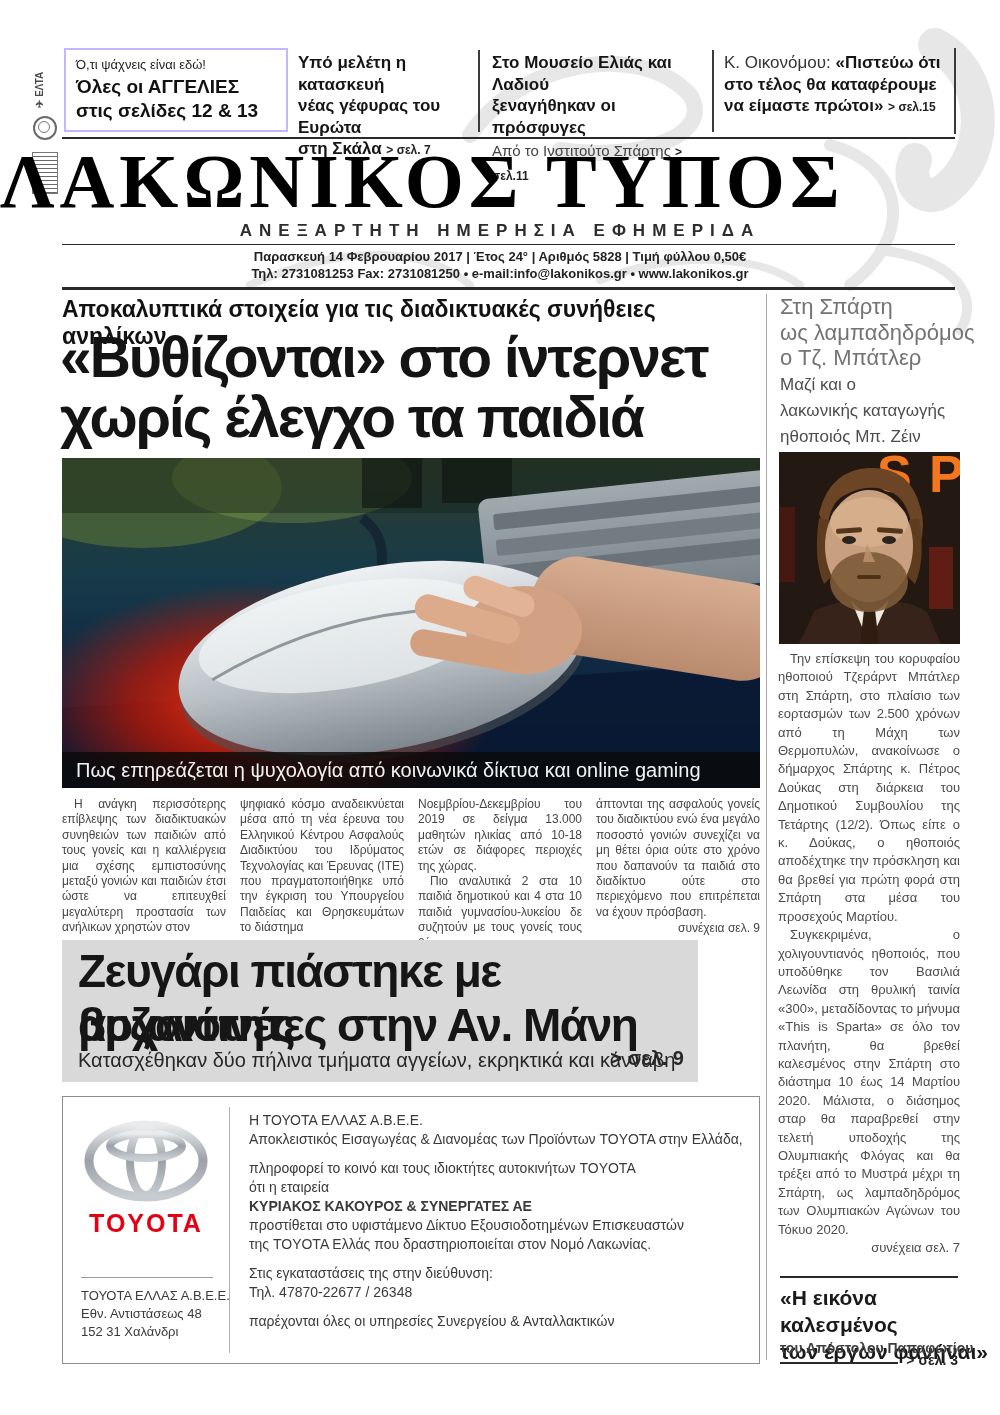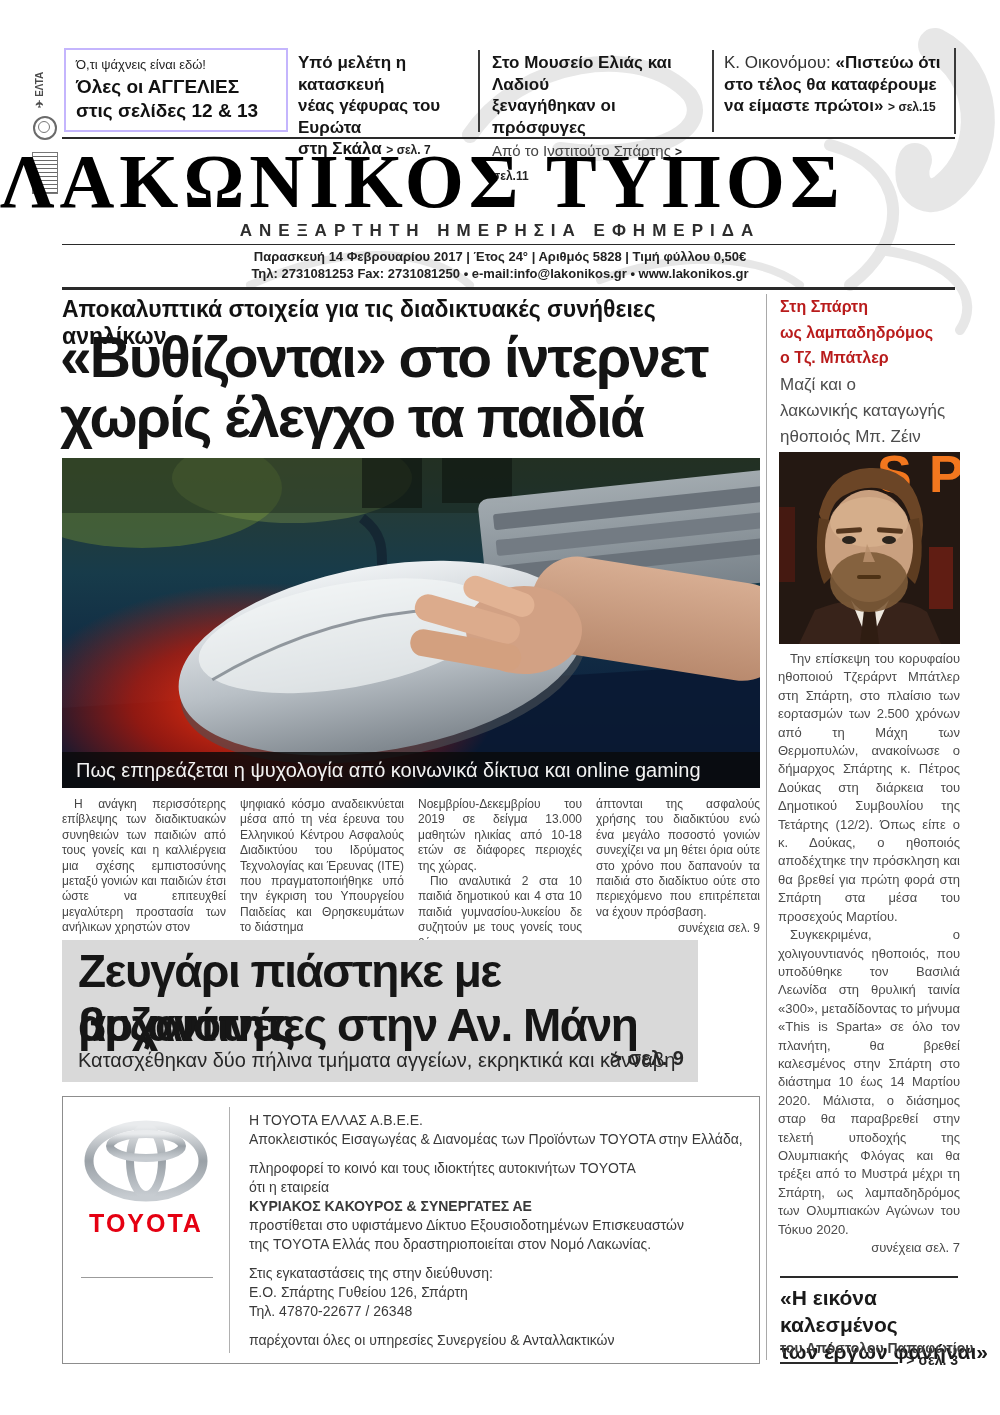--- a/index.html
+++ b/index.html
@@ -42,21 +42,21 @@
           line-height:54px;color:#161616;}
   .band-sub{position:absolute;font-size:20px;color:#272727;}
   
   .ad{position:absolute;border:1px solid #8d8d8d;background:#fff;}
   .ad-right p{margin:0;font-size:14px;line-height:19px;color:#3a3a3a;}
   .gap{margin-top:10px !important;}
   .toyota-word{position:absolute;text-align:center;color:#e50012;font-weight:bold;
                font-size:25px;letter-spacing:2px;}
   .ad-addr{position:absolute;font-size:13px;line-height:18px;color:#3a3a3a;}
   
-  .rc-h{position:absolute;font-size:16px;font-weight:bold;line-height:25.5px;color:#b91c1c;}
+  .rc-h{position:absolute;font-size:22px;font-weight:normal;line-height:25.5px;color:#737373;}
   .rc-sub{position:absolute;font-size:17px;line-height:26px;color:#4d4d4d;}
   .rc-body{position:absolute;width:182px;font-size:13px;line-height:18.4px;
            text-align:justify;color:#4b4b4b;}
   .rc-body p{margin:0;text-indent:12px;}
   .rc-cont{text-align:right;text-indent:0 !important;}
   .quote{position:absolute;font-size:21px;font-weight:bold;line-height:27px;color:#1a1a1a;}
   .byline{position:absolute;font-size:14px;font-weight:bold;color:#3e3e3e;}
   
   .elta{position:absolute;transform:rotate(-90deg);transform-origin:left top;
         font-size:10px;font-weight:bold;color:#4a4a4a;white-space:nowrap;}
@@ -213,21 +213,21 @@
     <p class="ind">Η ανάγκη περισσότερης επίβλεψης των διαδικτυακών συνηθειών των παιδιών από τους γονείς  και η καλλιέργεια μια σχέσης εμπιστοσύνης μεταξύ γονιών και παιδιών έτσι ώστε να επιτευχθεί μεγαλύτερη προστασία των ανήλικων χρηστών στον</p>
   </div>
   <div class="bcol" style="left:240px;top:797px;">
     <p>ψηφιακό κόσμο αναδεικνύεται μέσα από τη νέα έρευνα του Ελληνικού Κέντρου Ασφαλούς Διαδικτύου του Ιδρύματος Τεχνολογίας και Έρευνας (ΙΤΕ) που πραγματοποιήθηκε υπό την έγκριση του Υπουργείου Παιδείας και Θρησκευμάτων το διάστημα</p>
   </div>
   <div class="bcol" style="left:418px;top:797px;">
     <p>Νοεμβρίου-Δεκεμβρίου του 2019 σε δείγμα 13.000 μαθητών ηλικίας από 10-18 ετών σε διάφορες περιοχές της χώρας.</p>
     <p class="ind">Πιο αναλυτικά 2 στα 10 παιδιά δημοτικού και 4 στα 10 παιδιά γυμνασίου-λυκείου δε συζητούν με τους γονείς τους θέματα που</p>
   </div>
   <div class="bcol" style="left:596px;top:797px;">
-    <p>άπτονται της ασφαλούς χρήσης του διαδικτύου ενώ ένα μεγάλο ποσοστό γονιών συνεχίζει να μη θέτει όρια ούτε στο χρόνο που δαπανούν τα παιδιά στο διαδίκτυο ούτε στο περιεχόμενο που επιτρέπεται να έχουν πρόσβαση.</p>
+    <p>άπτονται της ασφαλούς γονείς του διαδικτύου ενώ ένα μεγάλο ποσοστό γονιών συνεχίζει να μη θέτει όρια ούτε στο χρόνο που δαπανούν τα παιδιά στο διαδίκτυο ούτε στο περιεχόμενο που επιτρέπεται να έχουν πρόσβαση.</p>
     <div class="cont">συνέχεια σελ. 9</div>
   </div>
 
   <div class="band" style="left:62px;top:940px;width:636px;height:142px;">
     <div class="band-h" style="left:16px;top:4px;">Ζευγάρι πιάστηκε με βυζαντινές</div>
     <div class="band-h" style="left:16px;top:58px;">αρχαιότητες στην Αν. Μάνη</div>
     <div class="band-sub" style="left:16px;bottom:10px;">Κατασχέθηκαν δύο πήλινα τμήματα αγγείων, εκρηκτικά και κάνναβη</div>
     <div class="band-sub pref" style="right:14px;bottom:12px;position:absolute;">&gt; σελ. 9</div>
   </div>
 
@@ -239,31 +239,35 @@
             <stop offset="0.5" stop-color="#9aa1a7"></stop>
           <stop offset="1" stop-color="#c7ccd1"></stop>
         </linearGradient>
       </defs>
       <ellipse cx="63" cy="42" rx="57" ry="36" fill="none" stroke="url(#metG)" stroke-width="9"></ellipse>
       <ellipse cx="63" cy="42" rx="16" ry="34" fill="none" stroke="url(#metG)" stroke-width="8"></ellipse>
       <ellipse cx="63" cy="27" rx="36" ry="12" fill="none" stroke="url(#metG)" stroke-width="8"></ellipse>
     </svg>
     <div class="toyota-word" style="left:10px;top:112px;width:146px;">TOYOTA</div>
     <div class="abs" style="left:18px;top:180px;width:132px;height:1px;background:#9b9b9b;"></div>
+    <div class="ad-addr" style="left:18px;top:190px;">
+      <div>ΤΟΥΟΤΑ ΕΛΛΑΣ Α.Β.Ε.Ε.</div>
+      <div>Εθν. Αντιστάσεως 48</div>
+      <div>152 31 Χαλάνδρι</div>
+    </div>
     <div class="abs" style="left:166px;top:10px;height:246px;width:1px;background:#b0b0b0;"></div>
     <div class="ad-right abs" style="left:186px;top:14px;width:496px;">
       <p>Η ΤΟΥΟΤΑ ΕΛΛΑΣ Α.Β.Ε.Ε.</p>
       <p>Αποκλειστικός Εισαγωγέας &amp; Διανομέας των Προϊόντων TOYOTA στην Ελλάδα,</p>
       <p class="gap">πληροφορεί το κοινό και τους ιδιοκτήτες αυτοκινήτων TOYOTA</p>
       <p>ότι η εταιρεία</p>
       <p style="font-weight:bold;">ΚΥΡΙΑΚΟΣ ΚΑΚΟΥΡΟΣ &amp; ΣΥΝΕΡΓΑΤΕΣ ΑΕ</p>
       <p>προστίθεται στο υφιστάμενο Δίκτυο Εξουσιοδοτημένων Επισκευαστών</p>
       <p>της TOYOTA Ελλάς που δραστηριοποιείται στον Νομό Λακωνίας.</p>
       <p class="gap">Στις εγκαταστάσεις της στην διεύθυνση:</p>
-      <p>Ε.Ο. Σπάρτης Γυθείου 126, Σπάρτη</p>
       <p>Τηλ. 47870-22677 / 26348</p>
       <p class="gap">παρέχονται όλες οι υπηρεσίες Συνεργείου &amp; Ανταλλακτικών</p>
     </div>
   </div>
 
   <div class="rc-h" style="left:780px;top:294px;">
     <div>Στη Σπάρτη</div>
     <div>ως λαμπαδηδρόμος</div>
     <div>ο Τζ. Μπάτλερ</div>
   </div>

